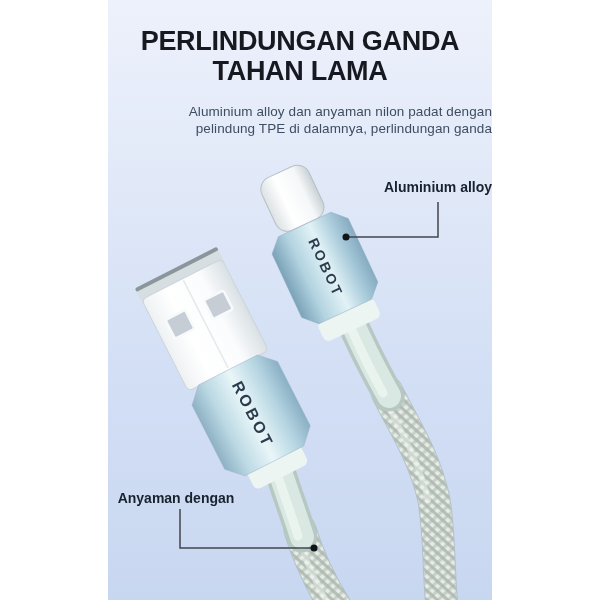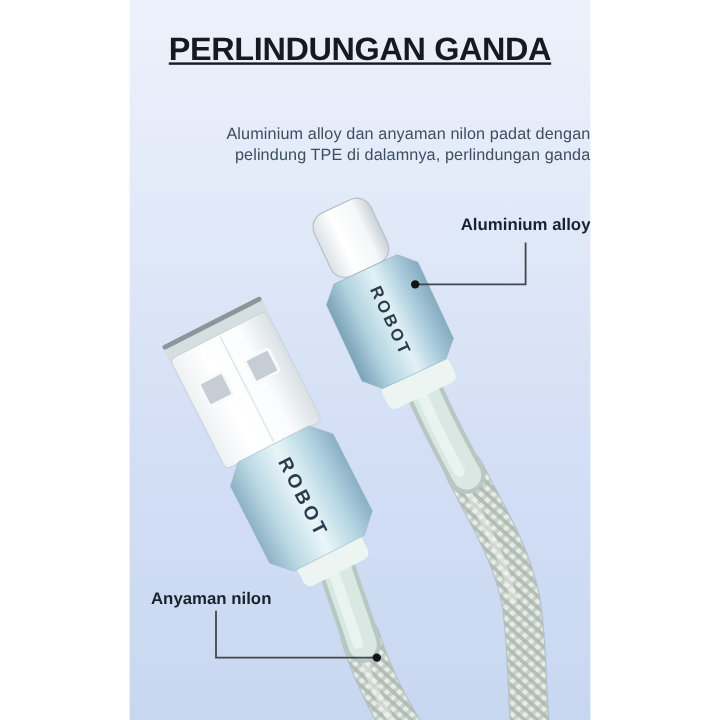--- a/index.html
+++ b/index.html
@@ -9,21 +9,21 @@
     font-family:"Liberation Sans", sans-serif;
   }
   .panel{
     position:absolute;left:108px;top:0;width:384px;height:600px;
     background:linear-gradient(180deg,#edf1fb 0%,#e1e9f8 30%,#d3dff5 62%,#c8d7f0 100%);
     overflow:hidden;
   }
   .title{
     position:absolute;top:26px;left:0;width:100%;
     text-align:center;color:#16191f;
-    font-weight:bold;font-size:27px;line-height:30px;letter-spacing:-0.3px;text-decoration:underline;
+    font-weight:bold;font-size:27px;line-height:30px;letter-spacing:-0.3px;
   }
   .subtitle{
     position:absolute;top:103px;left:0;width:100%;
     text-align:right;color:#3e4d61;
     font-size:13.5px;line-height:17px;letter-spacing:0.1px;
   }
   .callout-label{
     position:absolute;transform:translateX(-50%);
     color:#18222e;font-size:14px;font-weight:bold;white-space:nowrap;
   }
@@ -35,20 +35,21 @@
     font-weight:bold;fill:#2c3c4e;
   }
 </style>
 </head>
 <body>
 
 <div class="panel">
 
   <div class="title">
     <div>PERLINDUNGAN GANDA</div>
+    <div>TAHAN LAMA</div>
   </div>
 
   <div class="subtitle">
     <div>Aluminium alloy dan anyaman nilon padat dengan</div>
     <div>pelindung TPE di dalamnya, perlindungan ganda</div>
   </div>
 
   <svg class="art" width="384" height="600" viewBox="0 0 384 600">
     <defs>
       <linearGradient id="metalA" gradientUnits="userSpaceOnUse" x1="-48" y1="0" x2="48" y2="0">
@@ -136,15 +137,15 @@
       <circle cx="238" cy="237" r="3.5" fill="#101318"></circle>
     </g>
 
     <g>
       <polyline points="72,509 72,548 203,548" fill="none" stroke="#41464d" stroke-width="1.5"></polyline>
       <circle cx="206" cy="548" r="3.5" fill="#101318"></circle>
     </g>
   </svg>
 
   <div class="callout-label label-alloy">Aluminium alloy</div>
-  <div class="callout-label label-nylon">Anyaman nilon</div>
+  <div class="callout-label label-nylon">Anyaman dengan</div>
 
 </div>
 
 </body></html>

